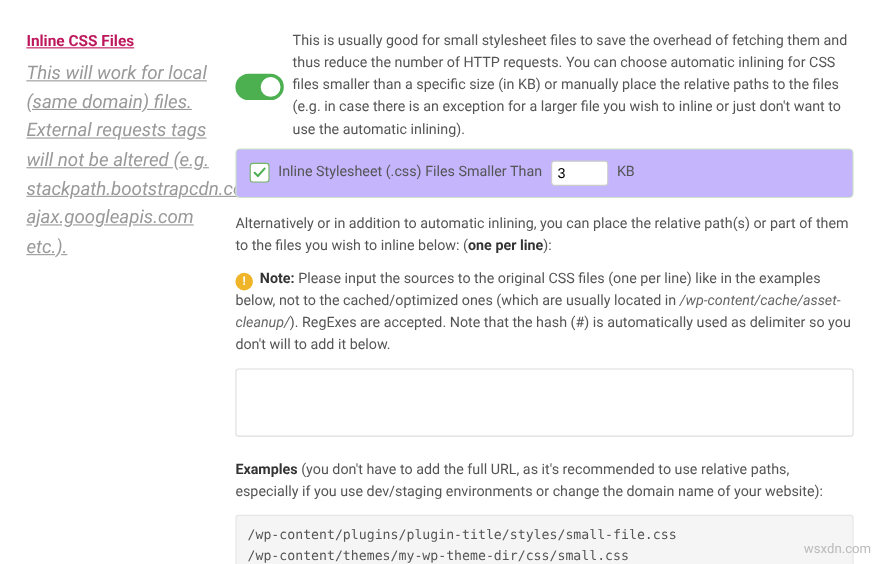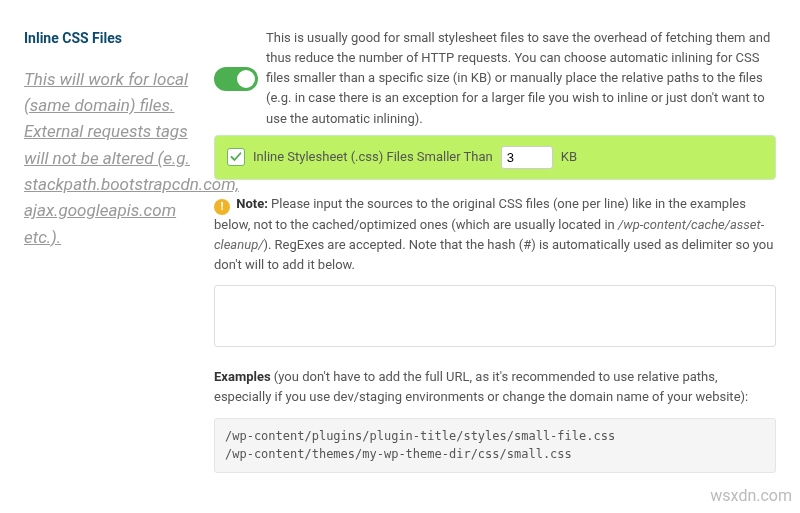--- a/index.html
+++ b/index.html
@@ -16,22 +16,23 @@
     gap: 18px;
     max-width: 760px;
   }
   .left {
     width: 172px;
     flex-shrink: 0;
   }
   .left h3 {
     font-size: 14px;
     font-weight: 700;
-    color: #0c4a6e;
-    margin-bottom: 16px;
+    color: #be185d;
+    margin-bottom: 4px;
+    text-decoration: underline;
   }
   .left .desc {
     font-style: italic;
     font-size: 17px;
     color: #999;
     line-height: 1.55;
     text-decoration: underline;
   }
   .right {
     flex: 1;
@@ -56,21 +57,21 @@
     background: #fff;
     border-radius: 50%;
     top: 3px; right: 3px;
   }
   .toprow { display: flex; align-items: center; }
   .toprow .toggle { margin-top: 1px; flex-shrink:0; }
   .toprow .tp { flex:1; }
 
   .greenbox {
     border: 1px solid #cde6c5;
-    background: #bef264;
+    background: #c4b5fd;
     border-radius: 4px;
     padding: 10px 12px;
     margin: 6px 0 14px 0;
     display: flex;
     align-items: center;
     gap: 8px;
   }
   .cb {
     width: 18px; height: 18px;
     border: 1px solid #74b566;
@@ -122,21 +123,21 @@
     padding: 8px 10px;
     font-family: Consolas, monospace;
     font-size: 12px;
     color: #555;
     white-space: pre;
     margin-top: 4px;
   }
   .watermark {
     position: fixed;
     bottom: 4px; right: 8px;
-    font-size: 16px;
+    font-size: 12px;
     color: #bbb;
   }
 </style>
 </head>
 <body>
 
 <div class="wrap">
   <div class="left">
     <h3>Inline CSS Files</h3>
     <div class="desc">This will work for local (same domain) files. External requests tags will not be altered (e.g. stackpath.bootstrapcdn.com, ajax.googleapis.com etc.).</div>
@@ -154,20 +155,23 @@
       <span class="cb">
         <svg viewBox="0 0 16 16">
             <path d="M2 8 L6 12 L14 3" stroke="#4caf50" stroke-width="2.4" fill="none" stroke-linecap="round"></path>
           </svg>
       </span>
       <span>Inline Stylesheet (.css) Files Smaller Than</span>
       <input class="numin" type="text" value="3" style="">
       <span>KB</span>
     </div>
 
+    <p>
+      <span>Alternatively or in addition to automatic inlining, you can place the relative path(s) or part of them to the files you wish to inline below: (</span><span class="bold">one per line</span><span>):</span>
+    </p>
 
     <p>
       <span class="noteicon">!</span>
       <span class="bold">Note:</span><span> Please input the sources to the original CSS files (one per line) like in the examples below, not to the cached/optimized ones (which are usually located in </span><span class="ital">/wp-content/cache/asset-cleanup/</span><span>). RegExes are accepted. Note that the hash (#) is automatically used as delimiter so you don't will to add it below.</span>
     </p>
 
     <textarea class="big" style=""></textarea>
 
     <p>
       <span class="bold">Examples</span><span> (you don't have to add the full URL, as it's recommended to use relative paths, especially if you use dev/staging environments or change the domain name of your website):</span>

